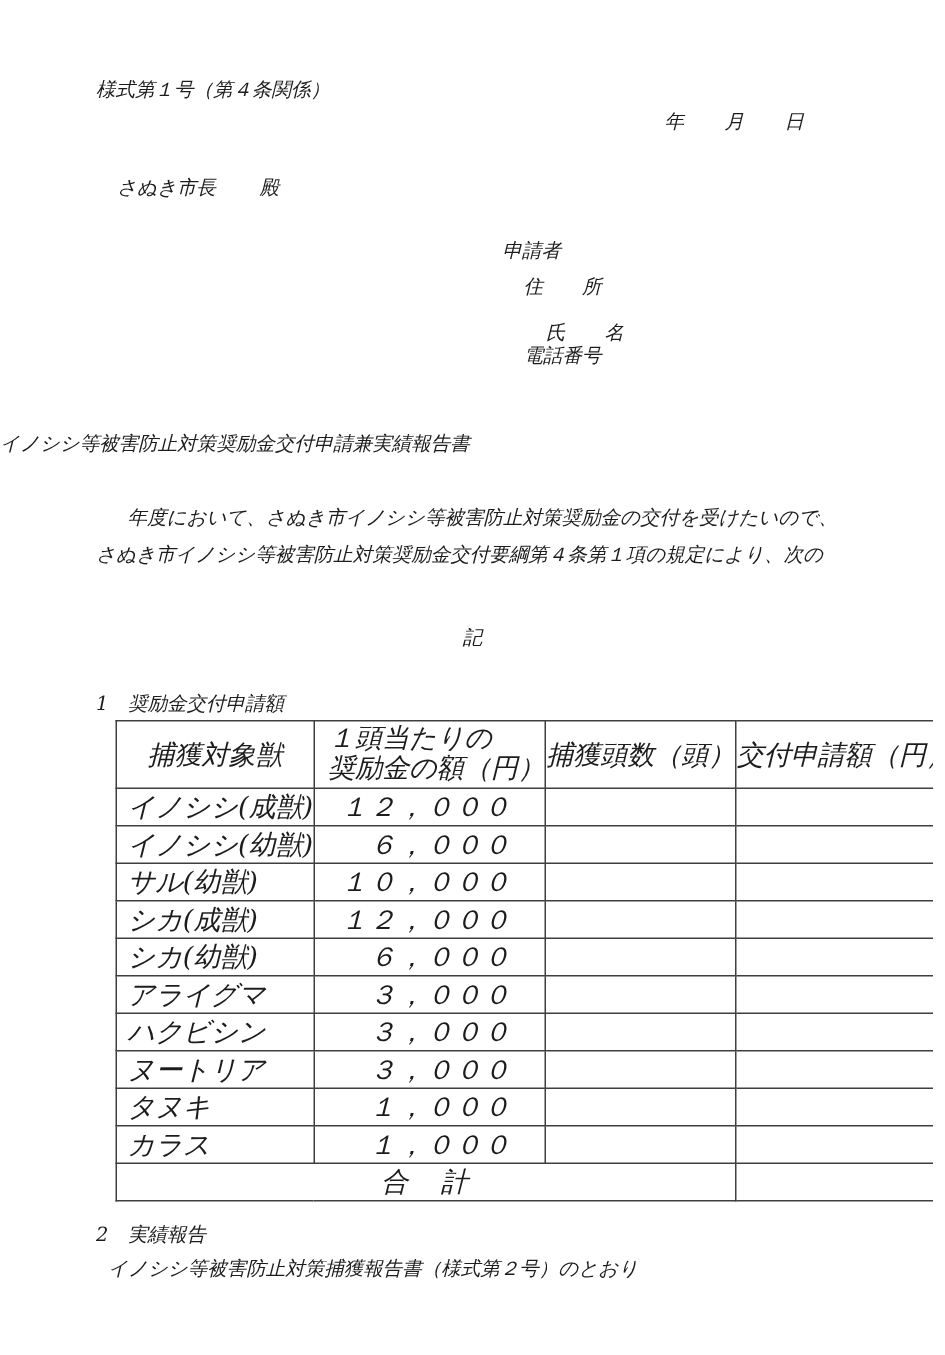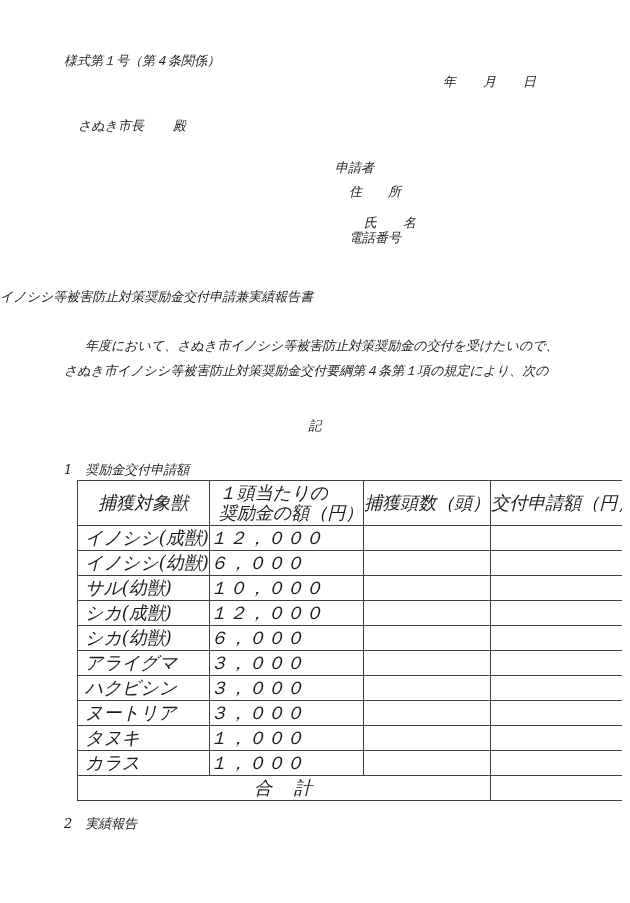--- a/index.html
+++ b/index.html
@@ -44,21 +44,21 @@
   .doc-table th,.doc-table td{
     border:1px solid var(--border-color);
     font-weight:normal;padding:0;vertical-align:middle;
     overflow:hidden;white-space:nowrap;
   }
   .doc-table .head-row th{height:44px;text-align:center;}
   .doc-table .head-row th.head-unit{text-align:left;padding-left:9px;}
   .doc-table .head-row th.head-unit div{line-height:20px;}
   .doc-table .data-row td{height:23px;}
   .doc-table td.animal{text-align:left;padding-left:7px;}
-  .doc-table td.amount{text-align:left;padding-right:6px;letter-spacing:1px;}
+  .doc-table td.amount{text-align:right;padding-right:22px;letter-spacing:1px;}
   .doc-table .total-row td{height:24px;}
   .doc-table .total-row td.total-label{text-align:center;letter-spacing:2px;}
 </style>
 </head>
 <body>
 
 <div class="page">
 
   <div class="abs form-number">様式第１号（第４条関係）</div>
 
@@ -181,14 +181,15 @@
 </tbody>
     <tbody>
       <tr class="total-row">
         <td colspan="3" class="total-label">合　計</td>
         <td></td>
       </tr>
     </tbody>
   </table>
 
   <div class="abs section2-heading">2　実績報告</div>
+  <div class="abs section2-body">イノシシ等被害防止対策捕獲報告書（様式第２号）のとおり</div>
 
 </div>
 
 </body></html>

